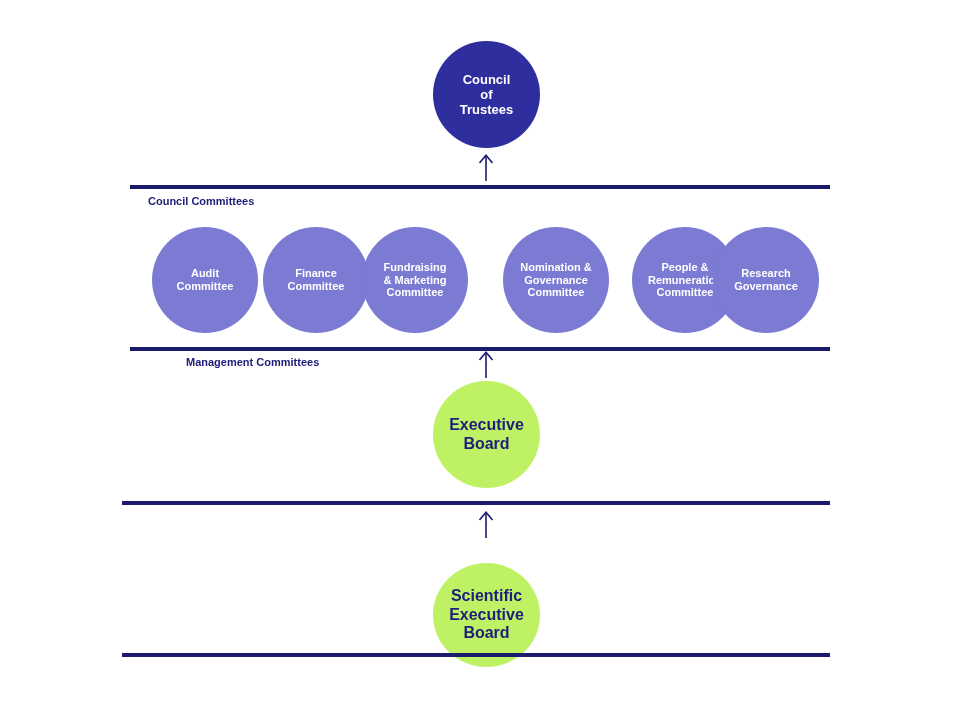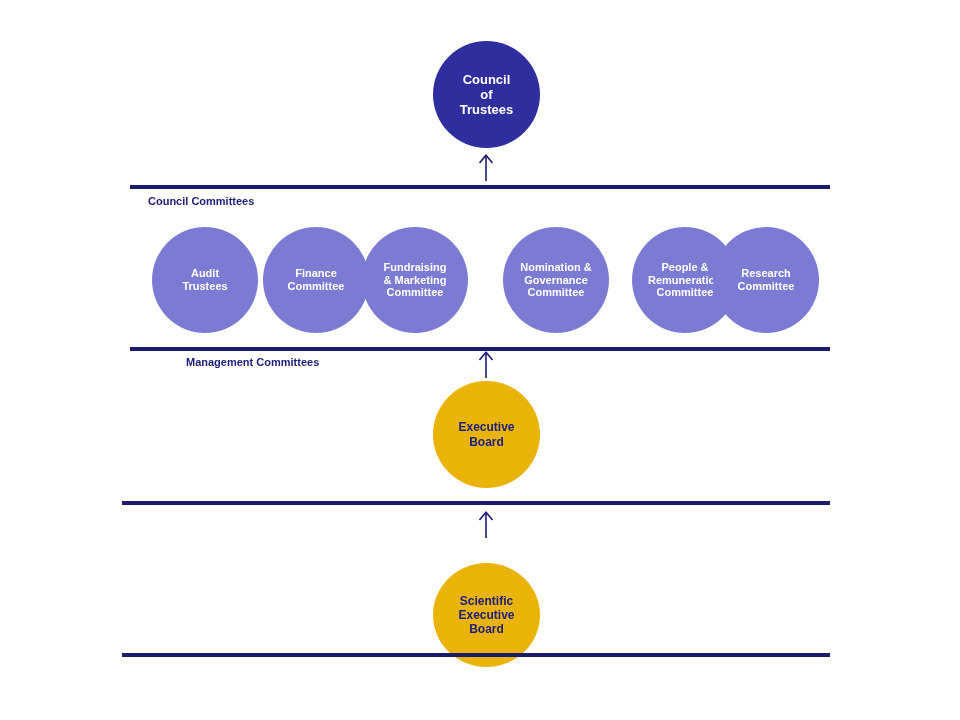--- a/index.html
+++ b/index.html
@@ -50,23 +50,23 @@
   .node-committee {
     background: #7b7bd4;
     color: #ffffff;
     font-size: 11px;
     width: 106px;
     height: 106px;
     top: 227px;
   }
 
   .node-exec {
-    background: #eab308;
+    background: #bef264;
     color: #20207a;
-    font-size: 12px;
+    font-size: 16px;
     left: 433px;
     width: 107px;
     height: 107px;
   }
   .node-exec-board  { top: 381px; }
   .node-sci-board   { top: 563px; height: 104px; }
 
   
   .rule {
     position: absolute;
@@ -107,21 +107,21 @@
       <path d="M4.5 10 L11 2.2 L17.5 10" stroke="#1b1b6e" stroke-width="1.6" fill="none"></path>
     </svg>
   </div>
 
   <div class="rule" style="left:130px; top:185px; width:700px;"></div>
 
   <div class="section-label" style="left:148px; top:195px;">Council Committees</div>
 
   <div class="node node-committee" style="left:152px;">
     <span class="node-label">Audit
-Trustees</span>
+Committee</span>
   </div>
   <div class="node node-committee" style="left:263px;">
     <span class="node-label">Finance
 Committee</span>
   </div>
   <div class="node node-committee" style="left:362px;">
     <span class="node-label">Fundraising
 &amp; Marketing
 Committee</span>
   </div>
@@ -130,21 +130,21 @@
 Governance
 Committee</span>
   </div>
   <div class="node node-committee" style="left:632px;">
     <span class="node-label">People &amp;
 Remuneration
 Committee</span>
   </div>
   <div class="node node-committee" style="left:713px;">
     <span class="node-label">Research
-Committee</span>
+Governance</span>
   </div>
 
   <div class="rule" style="left:130px; top:347px; width:700px;"></div>
 
   <div class="arrow" style="left:475px; top:350px; height:28px;">
     <svg width="22" height="28" viewBox="0 0 22 28">
       <path d="M11 28 L11 3" stroke="#1b1b6e" stroke-width="1.6" fill="none"></path>
       <path d="M4.5 10 L11 2.2 L17.5 10" stroke="#1b1b6e" stroke-width="1.6" fill="none"></path>
     </svg>
   </div>

